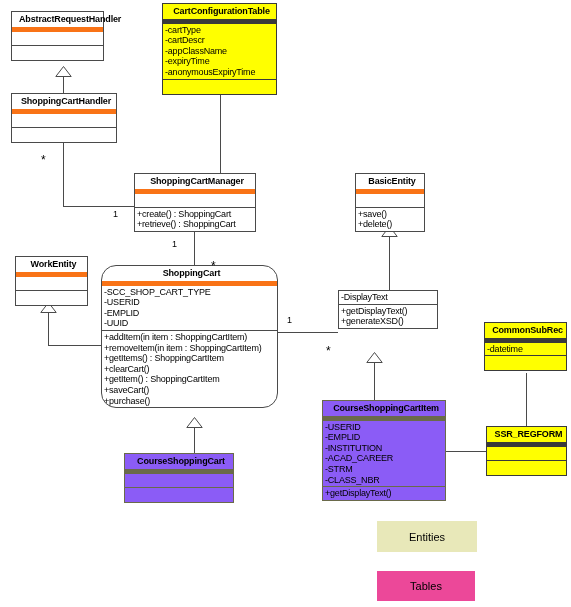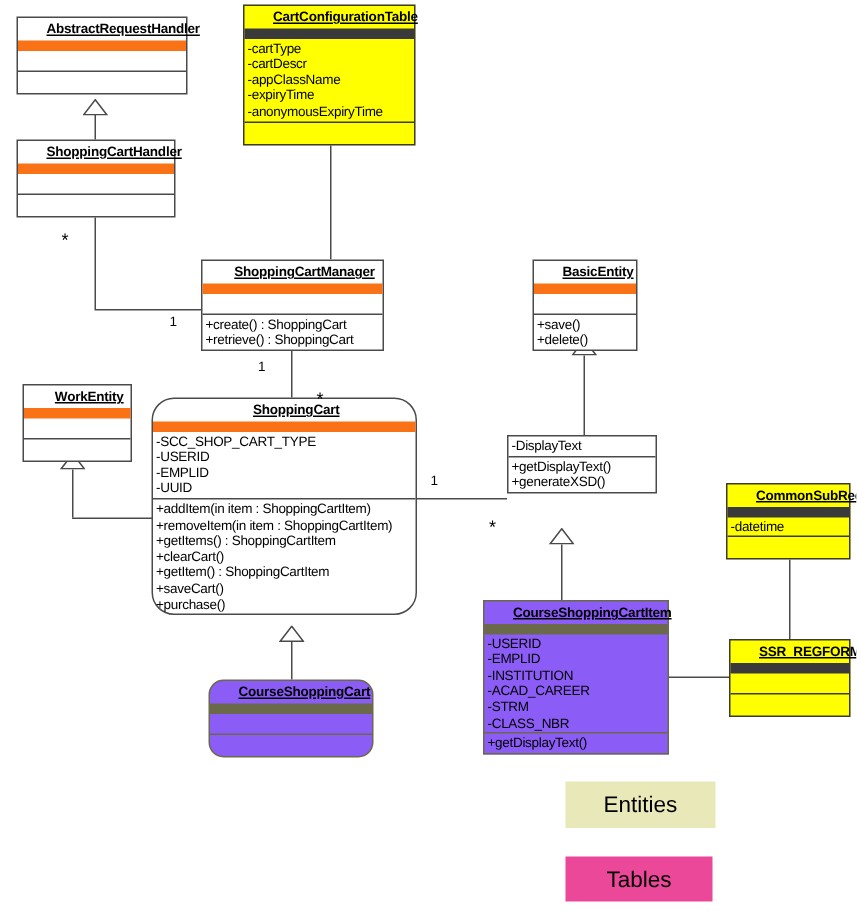--- a/index.html
+++ b/index.html
@@ -24,25 +24,24 @@
     background: #ffffff;
     font-size: 9px;
     line-height: 1.18;
     color: #000;
     z-index: 5;
   }
   .uml .title {
     box-sizing: border-box;
     font-weight: bold;
     text-align: center;
-    padding: 2px 3px 2px 19px;
-    border-bottom: 7px solid #f97316;
+    padding: 2px 3px 2px 7px;
+    border-bottom: 5px solid #f97316;
     letter-spacing: -0.15px;
     white-space: nowrap;
-    text-decoration: underline;
   }
   .uml .compart {
     box-sizing: border-box;
     padding: 1px 19px 1px 1px;
     border-bottom: 1px solid #4a4a4a;
   }
   .uml .compart:last-child { border-bottom: none; }
   .uml .compart.empty { height: 14px; }
   .uml .row {
     white-space: nowrap;
@@ -89,21 +88,21 @@
   }
   .mult.star { font-size: 12px; line-height: 6px; }
 
   
   .legend-box {
     position: absolute;
     box-sizing: border-box;
     display: flex;
     align-items: center;
     justify-content: center;
-    font-size: 15px;
+    font-size: 11px;
     color: #000;
     z-index: 5;
   }
   .legend-entities { background: #e8e8b9; }
   .legend-tables  { background: #ec4899; }
 </style>
 </head>
 <body>
 
 <div id="canvas">
@@ -162,21 +161,21 @@
     </svg>
   </div>
 
   <div class="mult star" style="left:41px; top:157px;">*</div>
   <div class="mult" style="left:113px; top:209px;">1</div>
   <div class="mult" style="left:172px; top:239px;">1</div>
   <div class="mult star" style="left:211px; top:263px;">*</div>
   <div class="mult" style="left:287px; top:315px;">1</div>
   <div class="mult star" style="left:326px; top:348px;">*</div>
 
-  <div class="uml" style="left:11px; top:11px; width:114px;">
+  <div class="uml" style="left:11px; top:11px; width:93px;">
     <div class="title">AbstractRequestHandler</div>
     <div class="compart empty"></div>
     <div class="compart empty"></div>
   </div>
 
   <div class="uml" style="left:11px; top:93px; width:106px;">
     <div class="title">ShoppingCartHandler</div>
     <div class="compart empty"></div>
     <div class="compart empty"></div>
   </div>
@@ -268,21 +267,21 @@
       <div class="row">-INSTITUTION</div>
       <div class="row">-ACAD_CAREER</div>
       <div class="row">-STRM</div>
       <div class="row">-CLASS_NBR</div>
     </div>
     <div class="compart">
       <div class="row">+getDisplayText()</div>
     </div>
   </div>
 
-  <div class="uml entity-cls" style="left:139px; top:453px; width:110px;border-radius:10px;">
+  <div class="uml entity-cls" style="left:124px; top:453px; width:110px;">
     <div class="title">CourseShoppingCart</div>
     <div class="compart empty"></div>
     <div class="compart empty"></div>
   </div>
 
   <div class="legend-box legend-entities" style="left:377px; top:521px; width:100px; height:31px;">
     <span>Entities</span>
   </div>
 
   <div class="legend-box legend-tables" style="left:377px; top:571px; width:98px; height:30px;">

